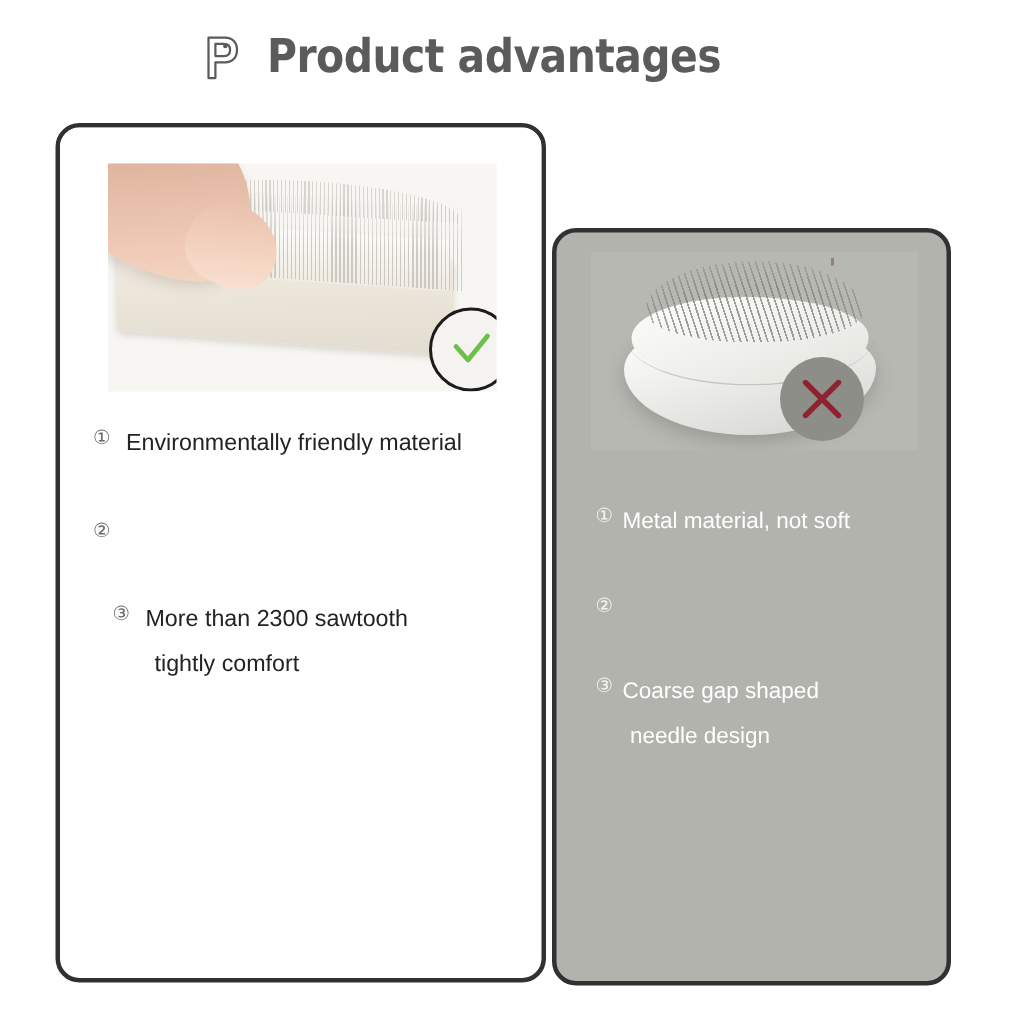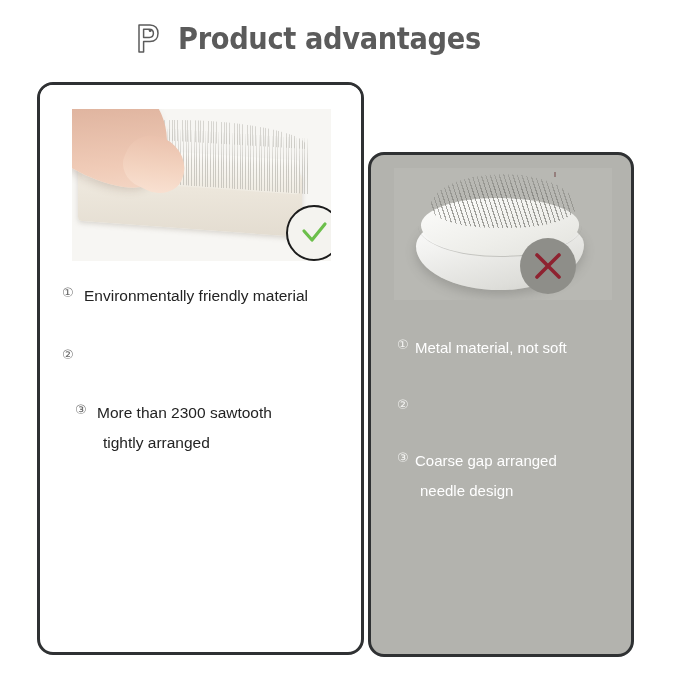--- a/index.html
+++ b/index.html
@@ -363,21 +363,21 @@
     <div class="b-item">
       <div class="b-row">
         <span class="b-num">②</span>
       </div>
     </div>
 
     <div class="b-item">
       <div class="b-row">
         <span class="b-num">③</span>
         <span class="b-lines">
-          <span class="b-line">Coarse gap arranged</span><br>
+          <span class="b-line">Coarse gap shaped</span><br>
           <span class="b-line indent">needle design</span>
         </span>
       </div>
     </div>
 
   </div>
 </div>
 
 <div class="card" id="card-good">
 
@@ -417,19 +417,19 @@
       <div class="g-row">
         <span class="g-num">②</span>
       </div>
     </div>
 
     <div class="g-item shift">
       <div class="g-row">
         <span class="g-num">③</span>
         <span class="g-lines">
           <span class="g-line">More than 2300 sawtooth</span><br>
-          <span class="g-line indent">tightly arranged</span>
+          <span class="g-line indent">tightly comfort</span>
         </span>
       </div>
     </div>
 
   </div>
 </div>
 
 </body></html>

